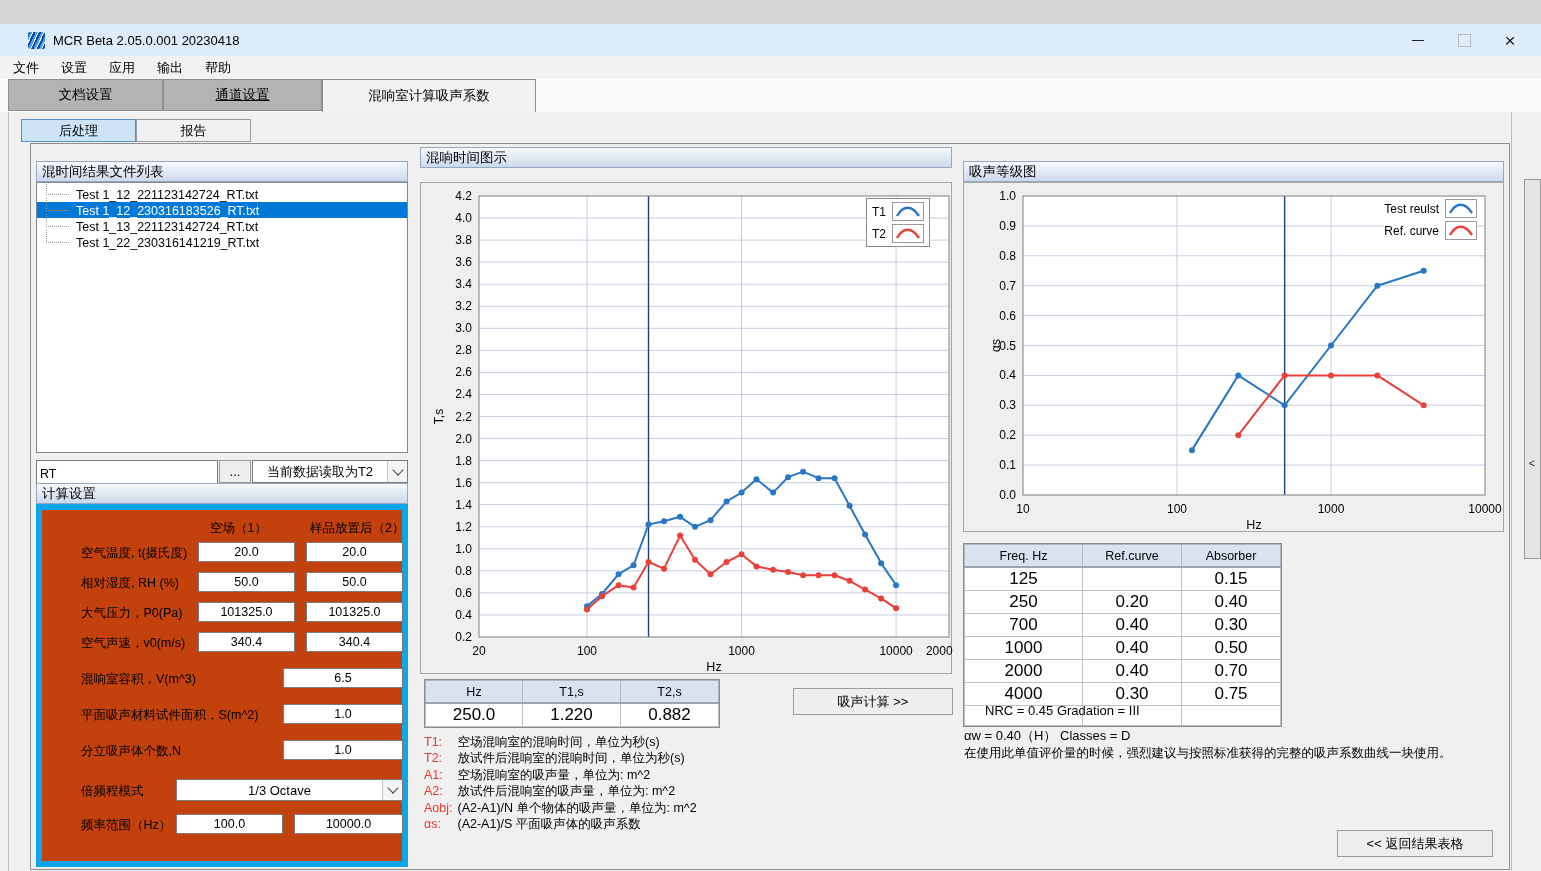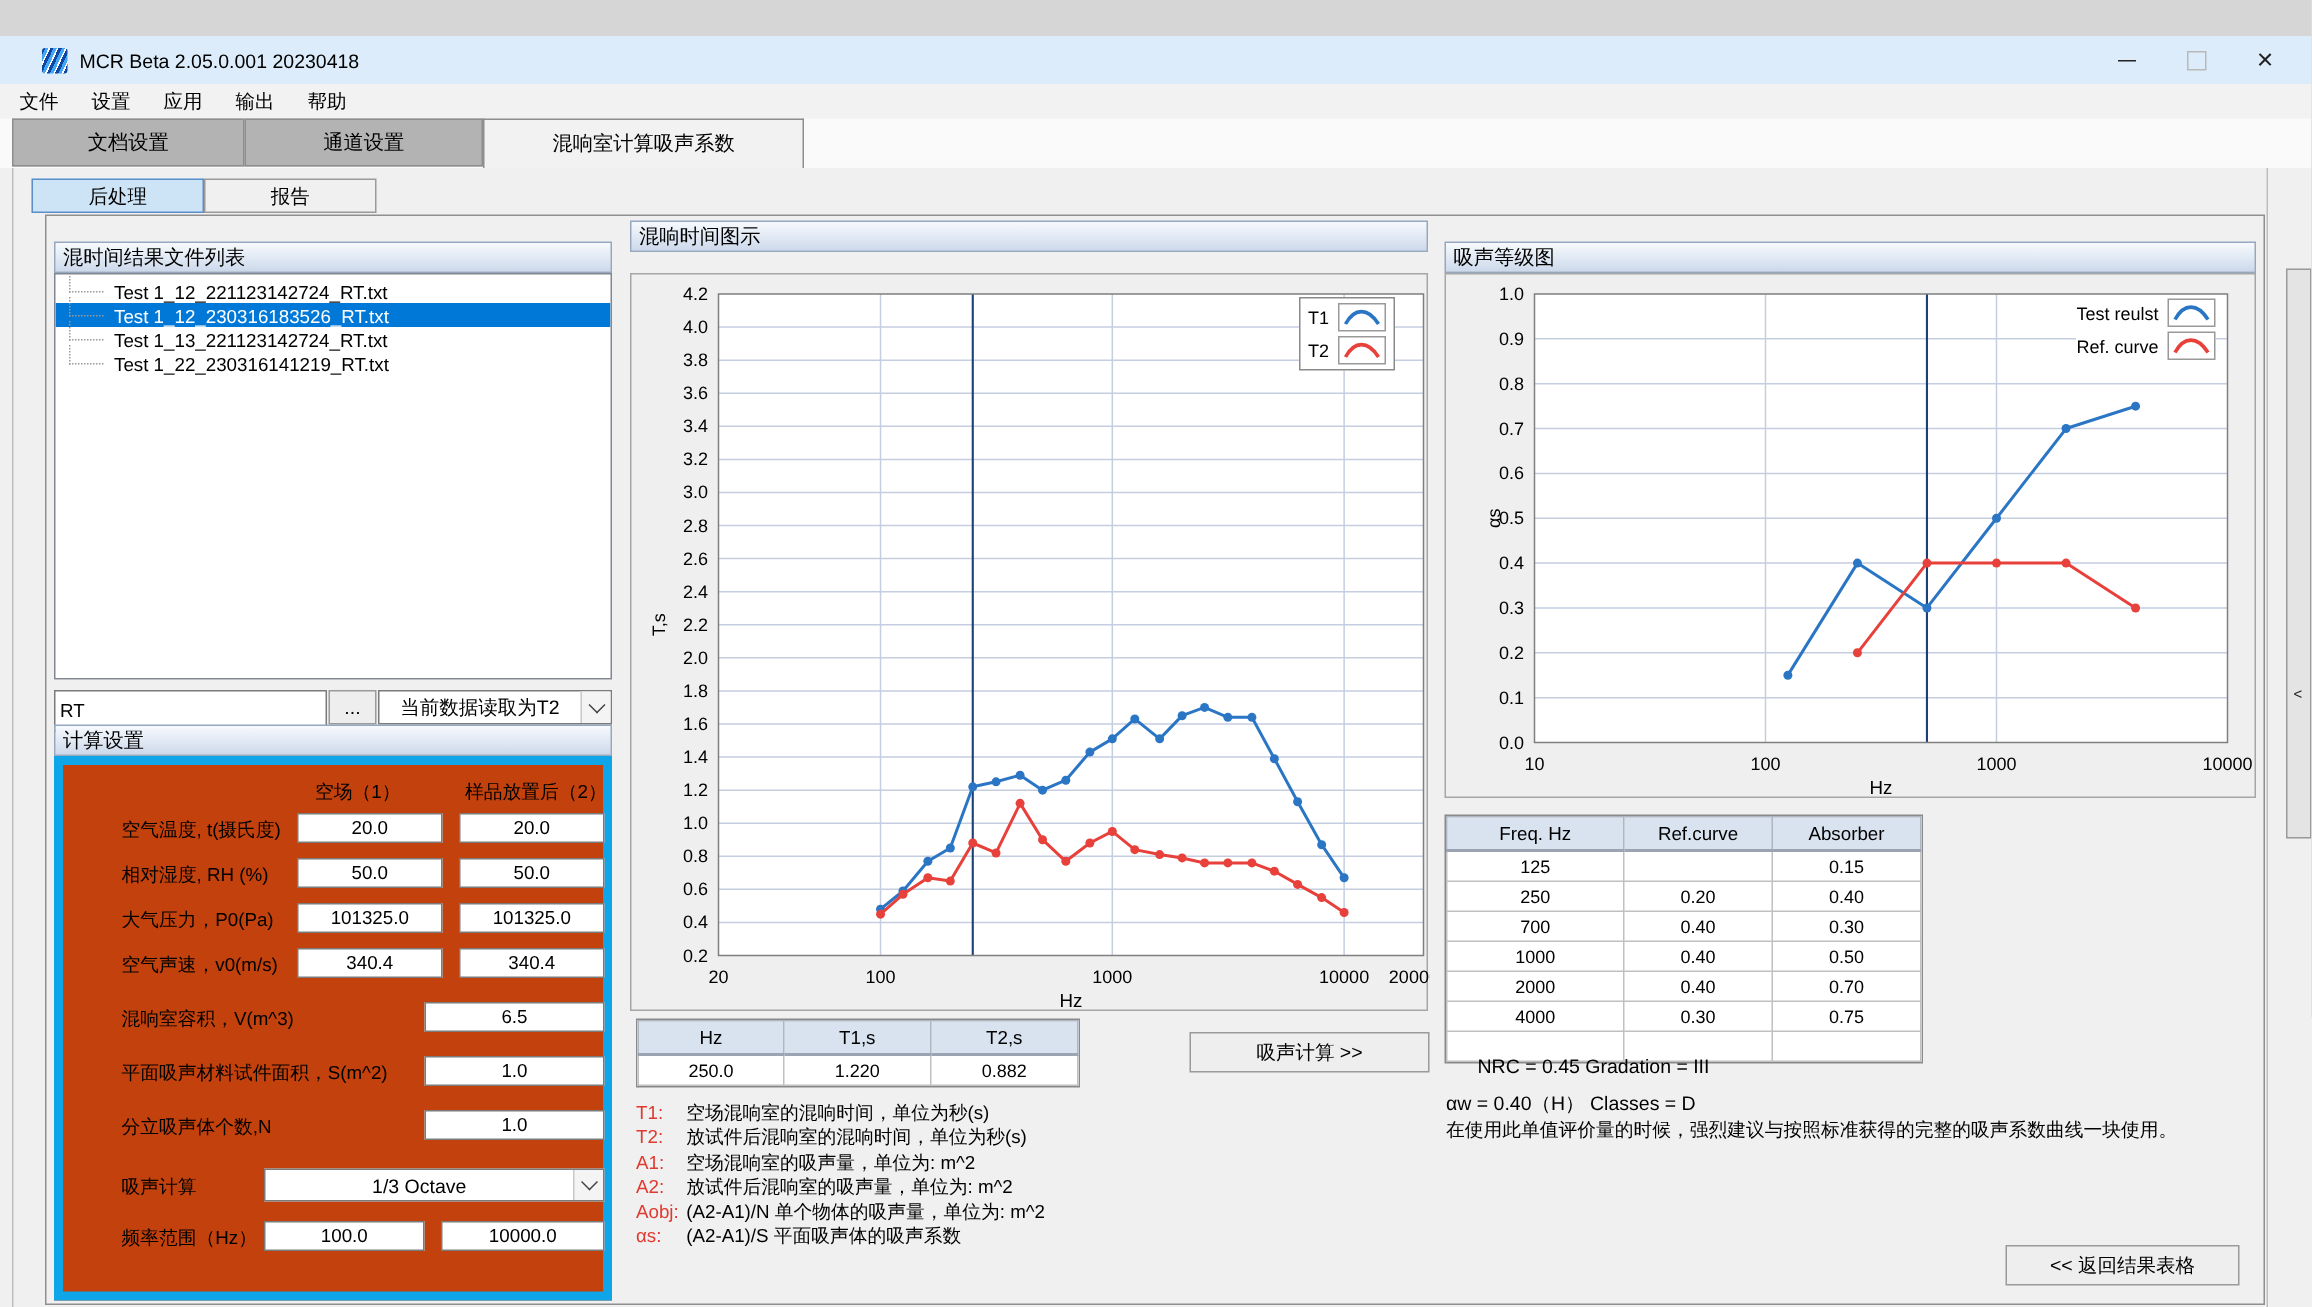--- a/index.html
+++ b/index.html
@@ -78,21 +78,21 @@
   .legend{position:absolute;background:#fff;display:flex;flex-direction:column;gap:3px;}
   .legend.boxed{border:1px solid #8a8a8a;padding:3px 5px;}
   .lg-row{display:flex;align-items:center;justify-content:flex-end;gap:6px;height:19px;}
   .lg-label{font-size:12px;white-space:nowrap;}
   .lg-icon{border:1px solid #999;background:#fff;}
 
   
   .dtable{border-collapse:collapse;background:#fff;}
   .dtable th{background:#d9e3f0;font-weight:normal;font-size:12.5px;border:1px solid #aeb6c2;
              border-bottom:2px solid #9aa4b2;height:19px;}
-  .dtable td{font-size:12px;text-align:center;border:1px solid #c0c0c0;height:17px;}
+  .dtable td{font-size:17px;text-align:center;border:1px solid #c0c0c0;height:17px;}
   .touter{border:1px solid #8a8a8a;background:#fff;box-sizing:border-box;}
 
   
   .ann-line{font-size:12.5px;line-height:16.4px;white-space:nowrap;}
   .ann-label{color:#e0392f;display:inline-block;min-width:30px;}
 
   .rtext{position:absolute;font-size:13px;white-space:nowrap;}
   .note-text{font-size:12.5px;}
 
   .side-strip{left:1524px;top:155px;width:17px;height:380px;background:#e4e4e4;
@@ -123,21 +123,21 @@
   <div class="menubar" id="menubar">
       <div class="menu-item">文件</div>
       <div class="menu-item">设置</div>
       <div class="menu-item">应用</div>
       <div class="menu-item">输出</div>
       <div class="menu-item">帮助</div>
     </div>
 
   <div class="tabstrip" id="tabstrip">
       <div class="mtab" style="left: 8px; width: 155px;">文档设置</div>
-      <div class="mtab" style="left: 163px; width: 159px;">通道设置</div>
+      <div class="mtab" style="left: 163px; width: 159px; text-decoration: underline;">通道设置</div>
       <div class="mtab active" style="left: 322px; width: 214px;">混响室计算吸声系数</div>
     </div>
 
   <div class="abs outer-frame"></div>
   <div class="abs inner-frame"></div>
 
   <div id="subtabs"></div>
 
   <div class="abs ghdr" style="left:36px;top:137px;width:372px;">混时间结果文件列表</div>
   <div class="abs filelist" id="file-list" style="left:36px;top:158px;width:372px;height:271px;">
@@ -191,21 +191,21 @@
 
     <span class="clabel" style="left:39px;top:161px;">混响室容积，V(m^3)</span>
     <input class="tin" style="left: 241px; top: 158px; width: 120px;" value="6.5">
 
     <span class="clabel" style="left:39px;top:197px;">平面吸声材料试件面积，S(m^2)</span>
     <input class="tin" style="left: 241px; top: 194px; width: 120px;" value="1.0">
 
     <span class="clabel" style="left:39px;top:233px;">分立吸声体个数,N</span>
     <input class="tin" style="left: 241px; top: 230px; width: 120px;" value="1.0">
 
-    <span class="clabel" style="left:39px;top:273px;">吸声计算</span>
+    <span class="clabel" style="left:39px;top:273px;">倍频程模式</span>
     <div class="dropdown" style="left:134px;top:269px;width:227px;height:22px;">
       <span class="dd-text">1/3 Octave</span>
       <span class="dd-btn">
           <span class="chev"></span>
         </span>
     </div>
 
     <span class="clabel" style="left:39px;top:307px;">频率范围（Hz）</span>
     <input class="tin" style="left: 134px; top: 304px; width: 107px;" value="100.0">
     <input class="tin" style="left: 252px; top: 304px; width: 109px;" value="10000.0">

